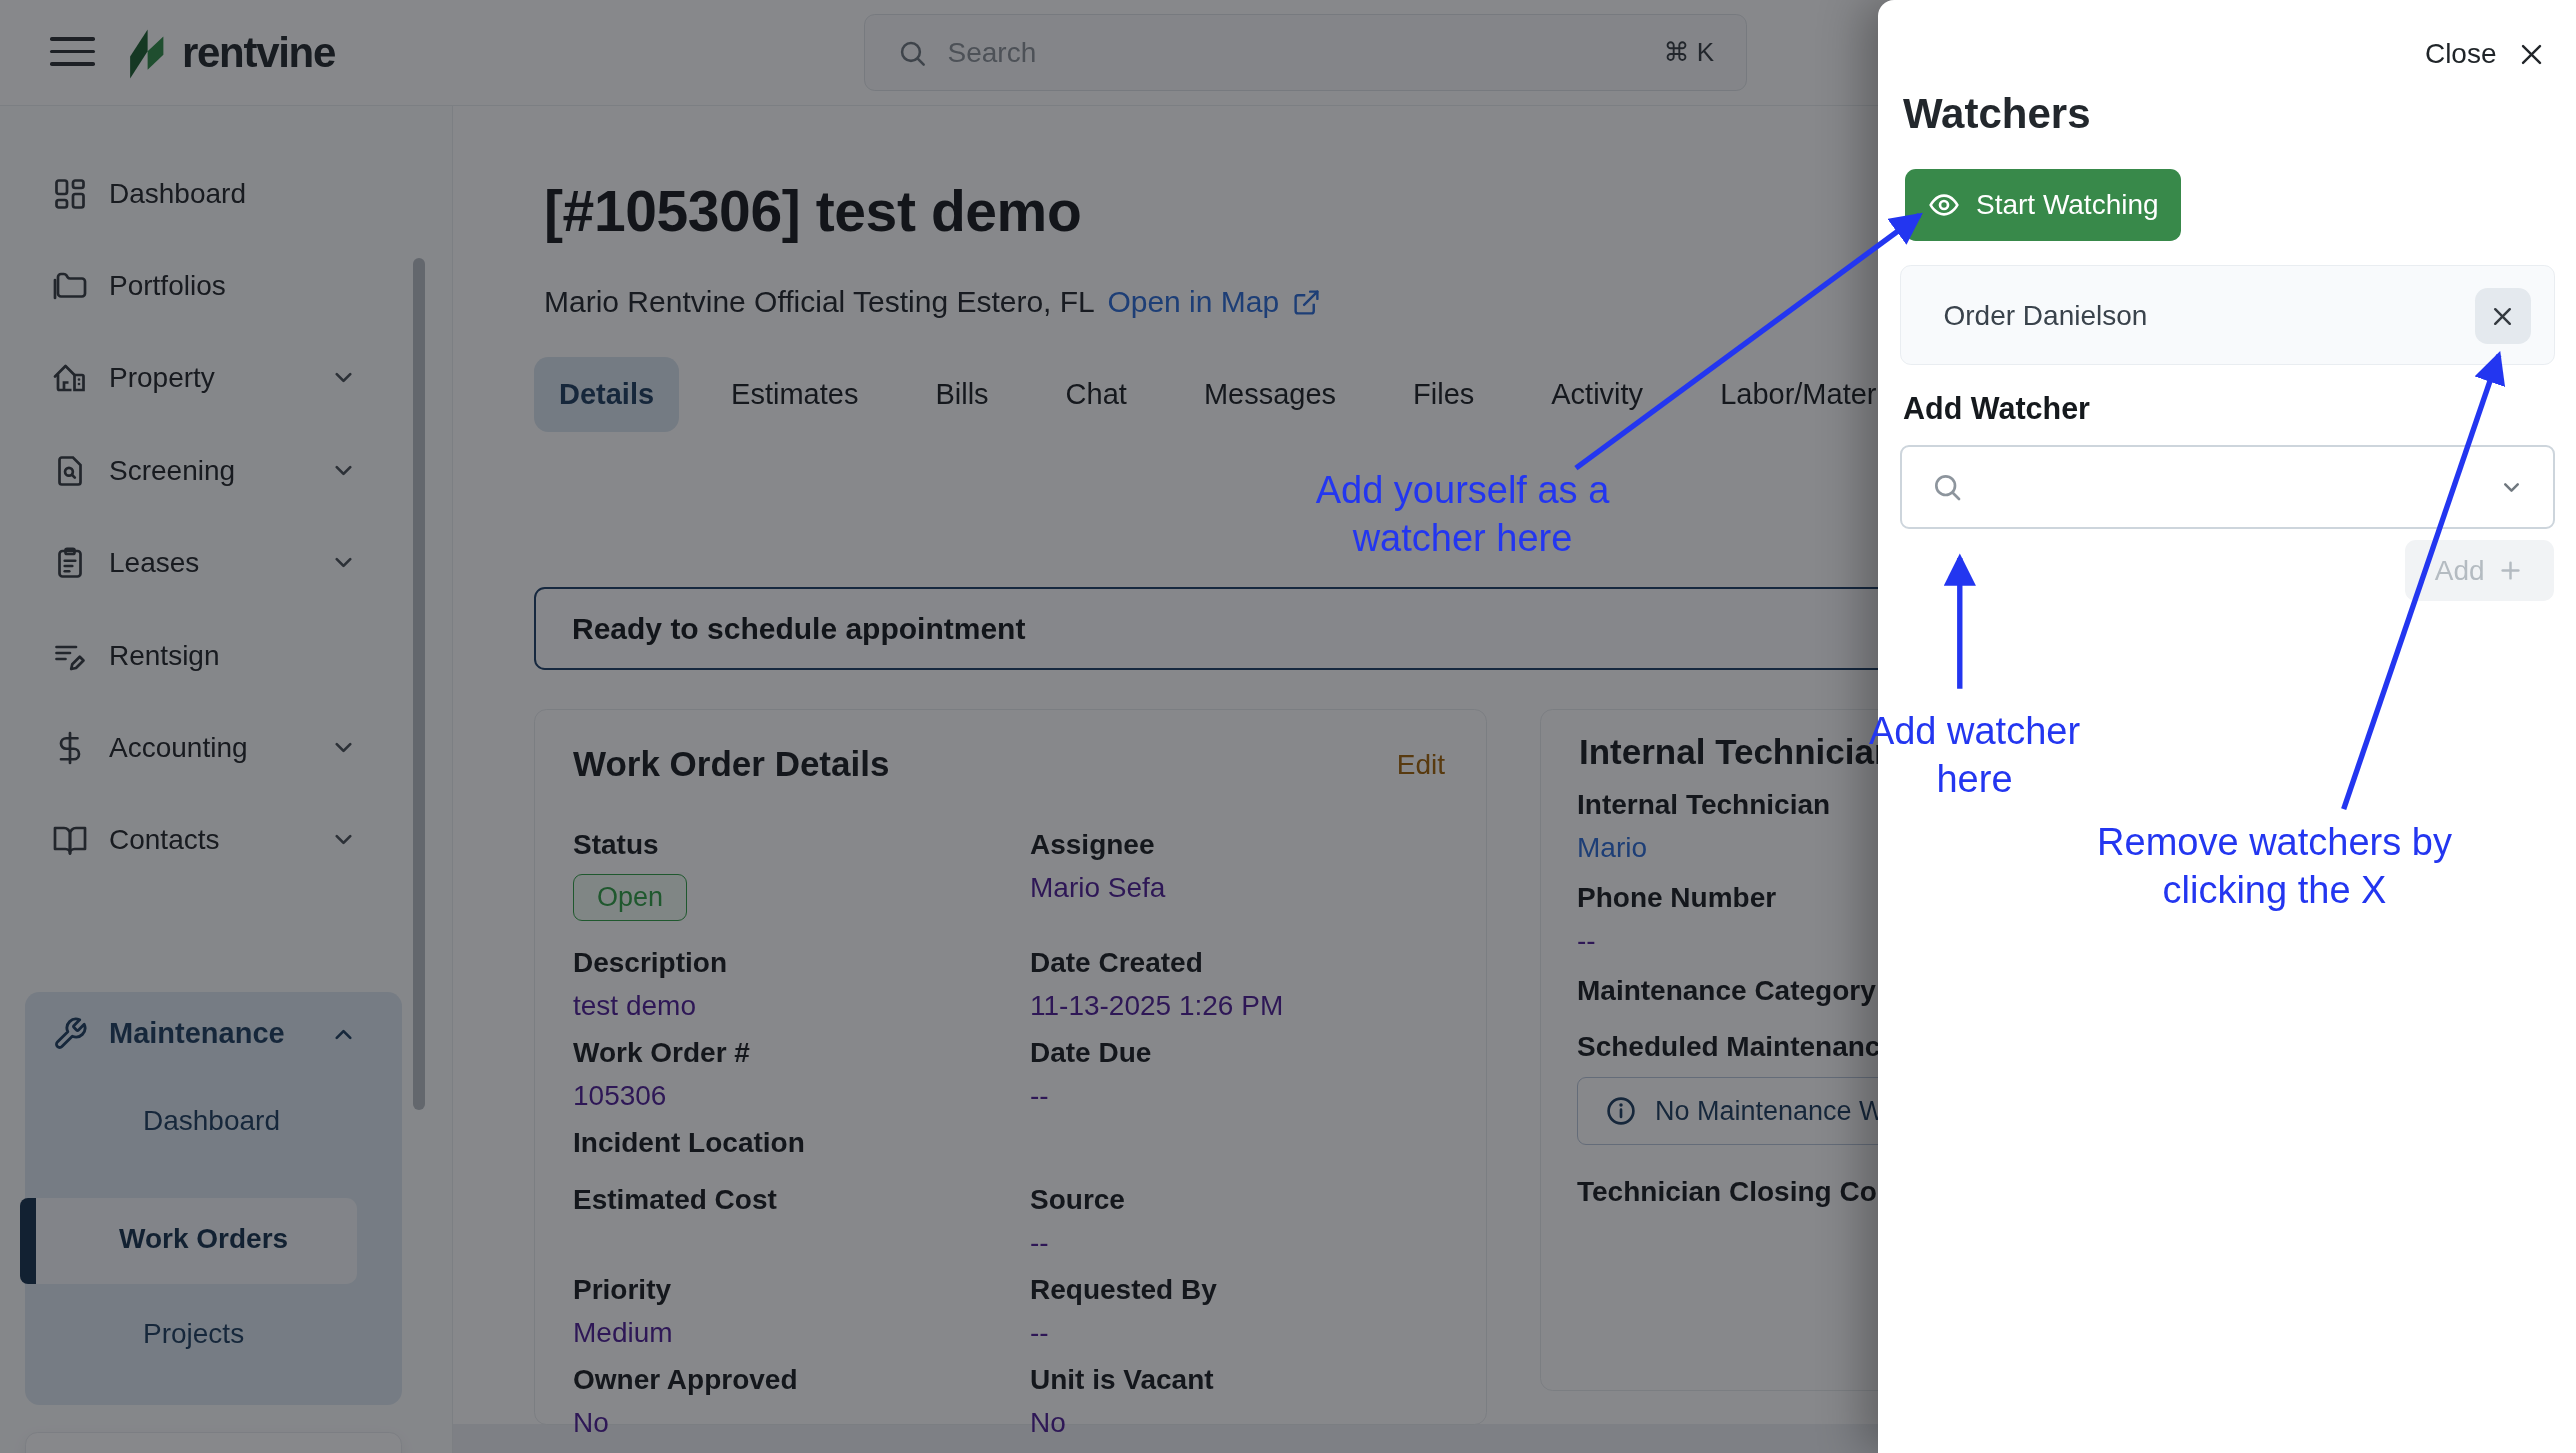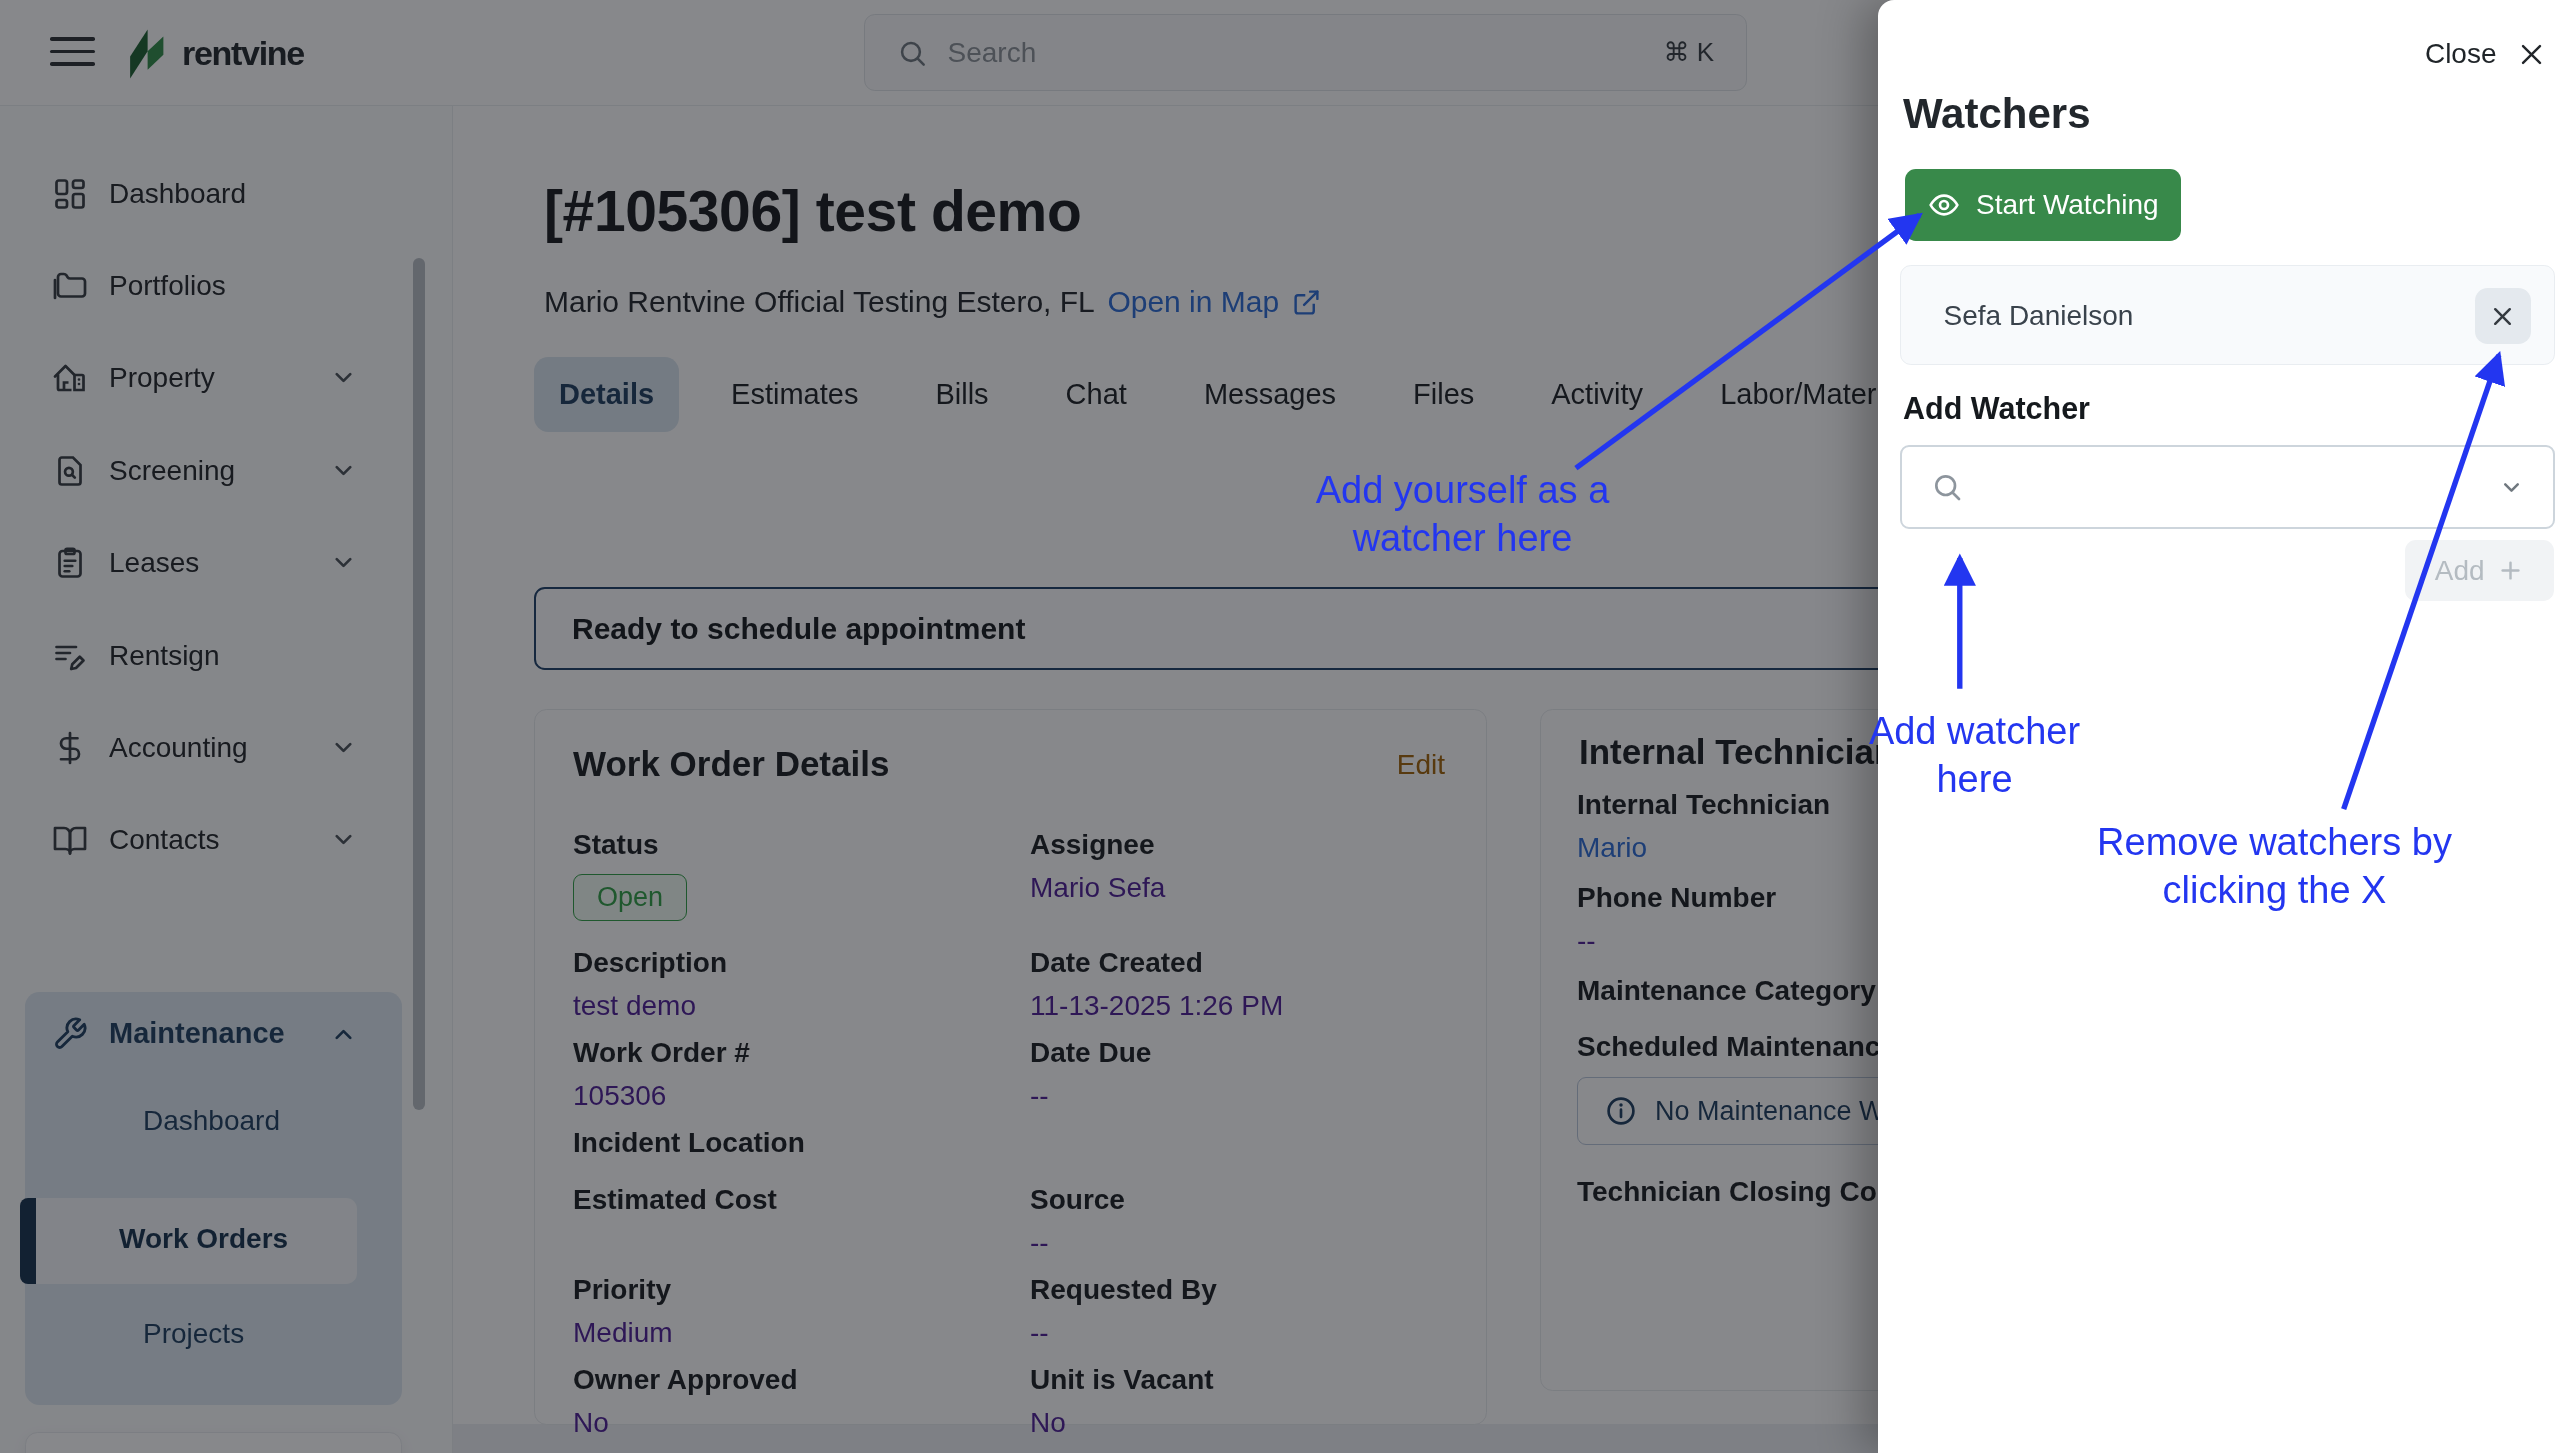--- a/index.html
+++ b/index.html
@@ -5,21 +5,21 @@
   * { margin:0; padding:0; box-sizing:border-box; }
   html,body { width:2576px; height:1453px; font-family:"Liberation Sans", sans-serif; background:#ffffff; overflow:hidden; }
   .abs { position:absolute; }
   #stage { position:relative; width:2576px; height:1453px; background:#ffffff; }
 
   
   #topbar { left:0; top:0; width:2576px; height:106px; background:#ffffff; border-bottom:1.8px solid #e9ecef; z-index:2; }
   #hamburger { left:50px; top:37px; width:45px; height:32px; cursor:pointer; }
   #hamburger span { display:block; height:3.6px; background:#2a2e33; border-radius:1.8px; margin-bottom:9px; }
   #logo { left:117px; top:20px; height:66px; display:flex; align-items:center; gap:9px; }
-  #logo .logo-text { font-size:34px; font-weight:700; color:#20262b; letter-spacing:-1.3px; }
+  #logo .logo-text { font-size:42px; font-weight:700; color:#20262b; letter-spacing:-1.3px; }
   #searchbar { left:864px; top:14.4px; width:883px; height:77px; background:#f8f9fa; border:1.8px solid #dfe3e7; border-radius:10.8px; display:flex; align-items:center; padding:0 32px; gap:20px; }
   #searchbar input { border:none; outline:none; background:transparent; flex:1; font-size:28px; color:#30353a; font-family:"Liberation Sans",sans-serif; }
   #searchbar input::placeholder { color:#8a9097; }
   #searchbar .shortcut { font-size:26px; color:#343a40; white-space:nowrap; }
 
   
   #sidebar { left:0; top:106px; width:453px; height:1347px; background:#fbfcfd; border-right:1.8px solid #e9ecef; z-index:1; }
   .side-item { position:absolute; left:0; width:413px; height:65px; display:flex; align-items:center; cursor:pointer; }
   .side-item .s-icon { position:absolute; left:52px; width:36px; height:36px; color:#343a40; }
   .side-item .s-label { position:absolute; left:109px; font-size:28px; font-weight:500; color:#212529; }
@@ -433,21 +433,21 @@
       <span class="eye-icon">
         <svg viewBox="0 0 24 24" fill="none" stroke="currentColor" stroke-width="2">
             <path d="M2 12s3.5-7 10-7 10 7 10 7-3.5 7-10 7-10-7-10-7Z"></path>
             <circle cx="12" cy="12" r="3"></circle>
           </svg>
       </span>
       <span class="sw-label">Start Watching</span>
     </div>
 
     <div id="watcher-row">
-      <span class="w-name">Sefa Danielson</span>
+      <span class="w-name">Order Danielson</span>
       <div id="watcher-remove">
         <span class="x-icon">
           <svg viewBox="0 0 24 24" fill="none" stroke="currentColor" stroke-width="2.4">
               <line x1="5" y1="5" x2="19" y2="19" stroke-linecap="round"></line>
               <line x1="19" y1="5" x2="5" y2="19" stroke-linecap="round"></line>
             </svg>
         </span>
       </div>
     </div>
 

